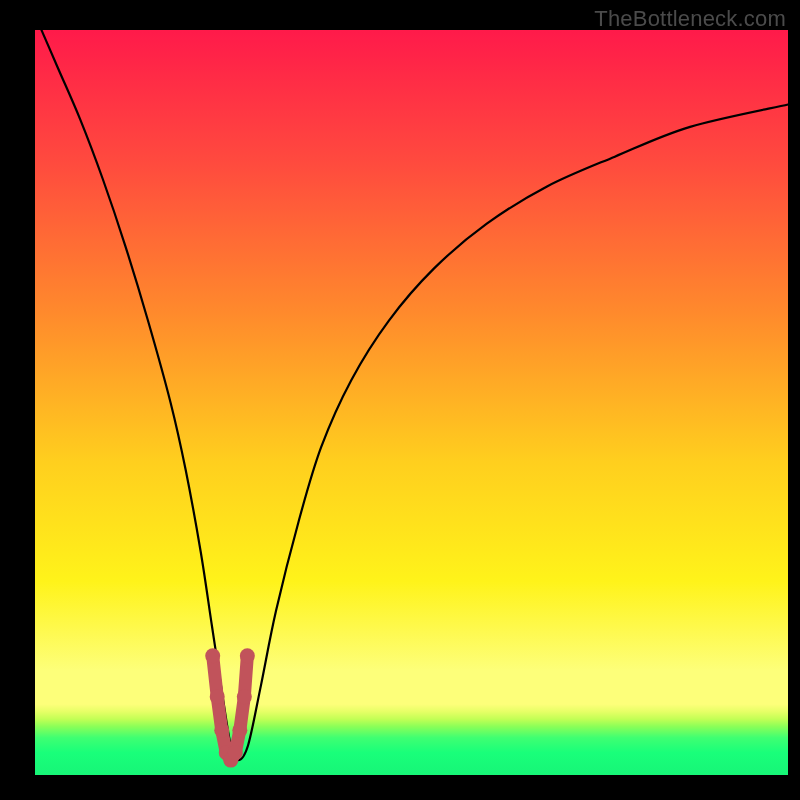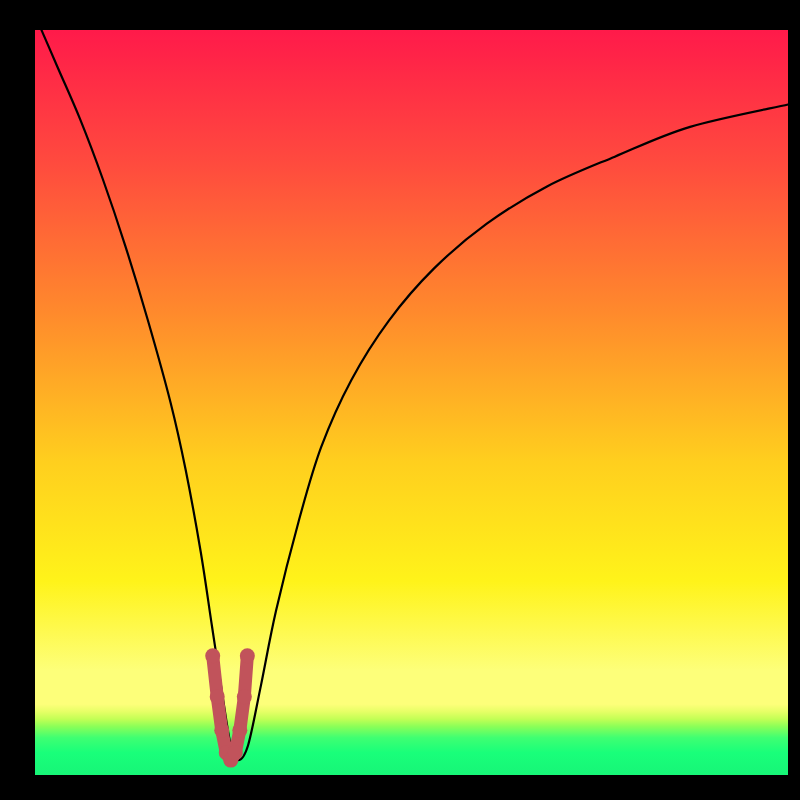--- a/index.html
+++ b/index.html
@@ -35,20 +35,21 @@
     top: 0;
     width: 800px;
     height: 800px;
     display: block;
   }
 </style>
 </head>
 <body>
 
 <div class="frame">
+  <div class="watermark">TheBottleneck.com</div>
   <svg class="plot" viewBox="0 0 800 800">
     <defs>
       <linearGradient id="bg-grad" x1="0" y1="0" x2="0" y2="1">
           <stop offset="0.00%" stop-color="#ff1a4a"></stop>
           <stop offset="18.00%" stop-color="#ff4b3e"></stop>
           <stop offset="38.00%" stop-color="#ff8a2c"></stop>
           <stop offset="58.00%" stop-color="#ffcf1e"></stop>
           <stop offset="74.00%" stop-color="#fff31a"></stop>
           <stop offset="86.00%" stop-color="#fdff7a"></stop>
           <stop offset="90.50%" stop-color="#fdff7a"></stop>

